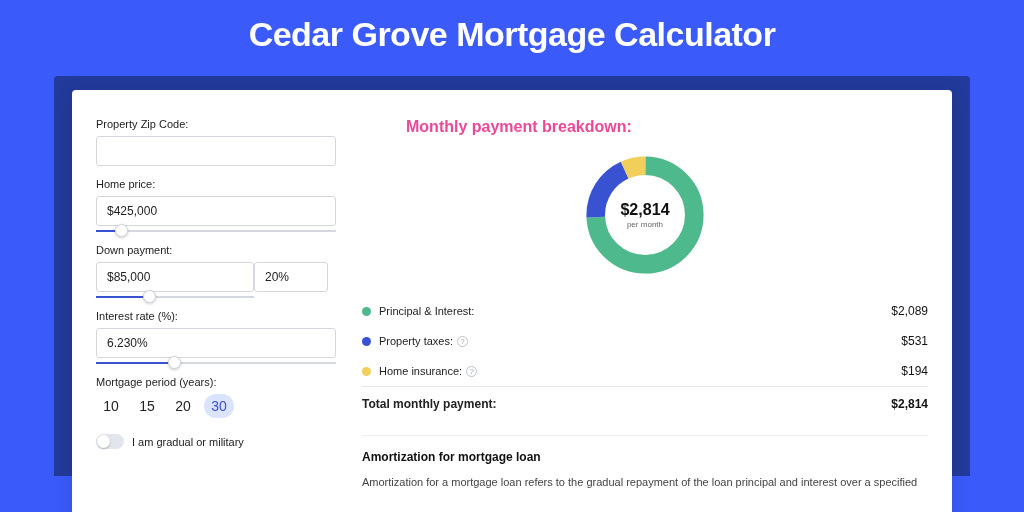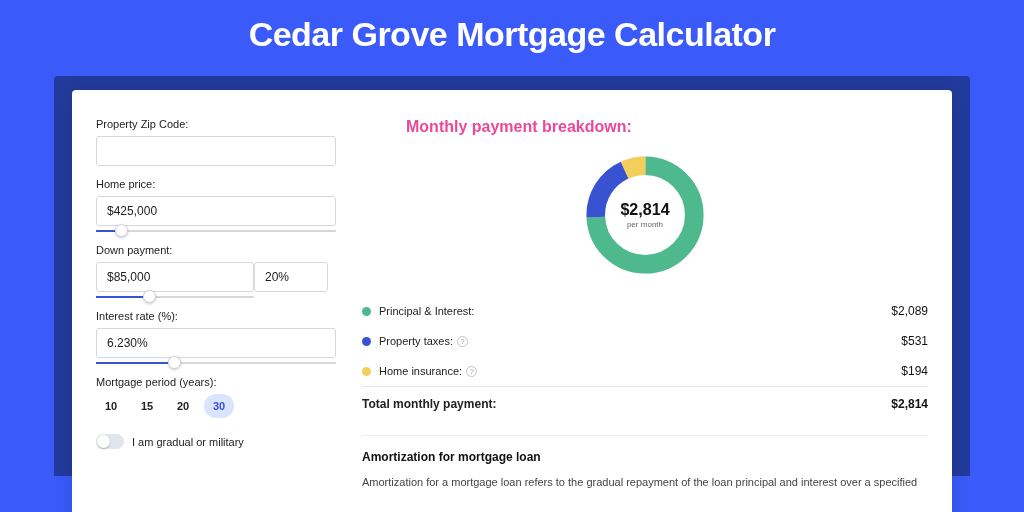--- a/index.html
+++ b/index.html
@@ -80,22 +80,22 @@
     box-shadow: 0 1px 3px rgba(0,0,0,0.2);
   }
   .dp-row { display: flex; gap: 0; }
   .dp-amount { width: 158px; }
   .dp-percent { width: 74px; }
   .period-row { display: flex; gap: 6px; margin-top: 6px; }
   .period-btn {
     width: 30px; height: 24px;
     border: none;
     background: #fff;
-    font-size: 11px;
-    font-weight: 700;
+    font-size: 14px;
+    font-weight: 400;
     color: #222;
     cursor: pointer;
     border-radius: 4px;
   }
   .period-btn.active {
     background: #dbe4ff;
     color: #3952d1;
     border-radius: 12px;
   }
   .vet-row {

